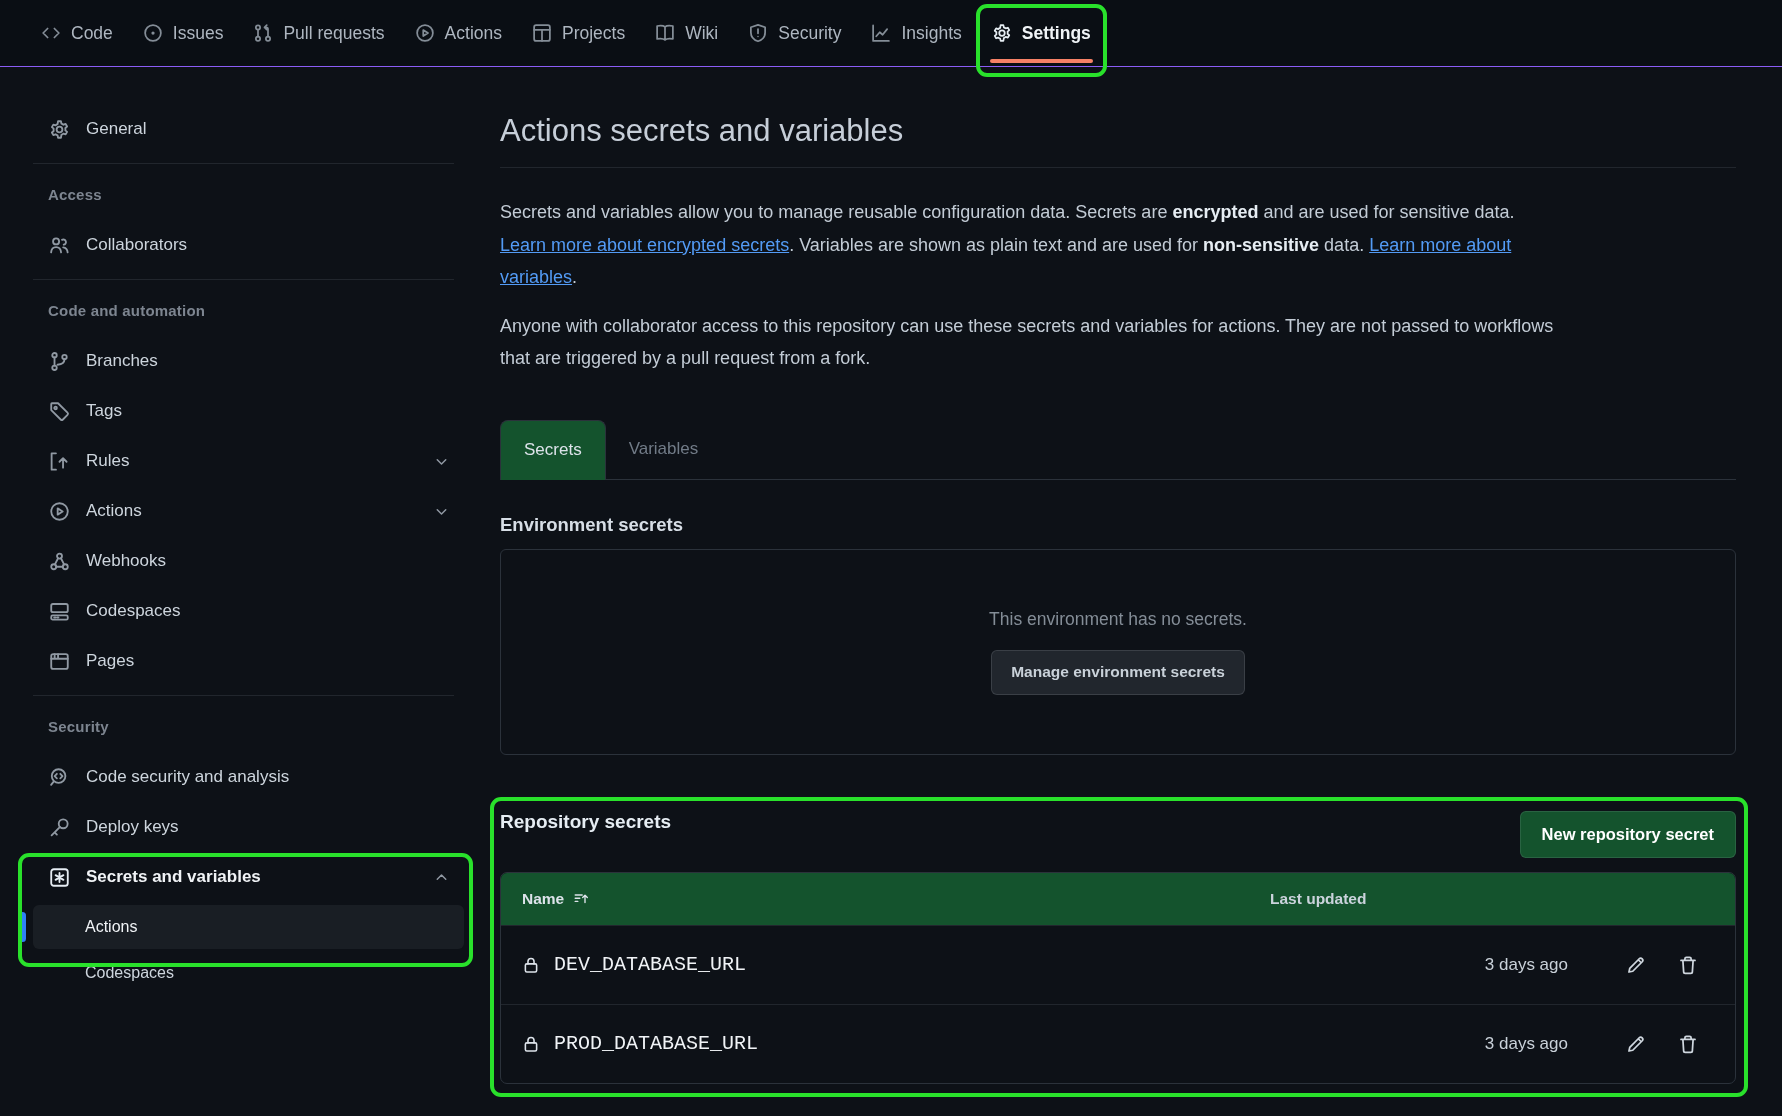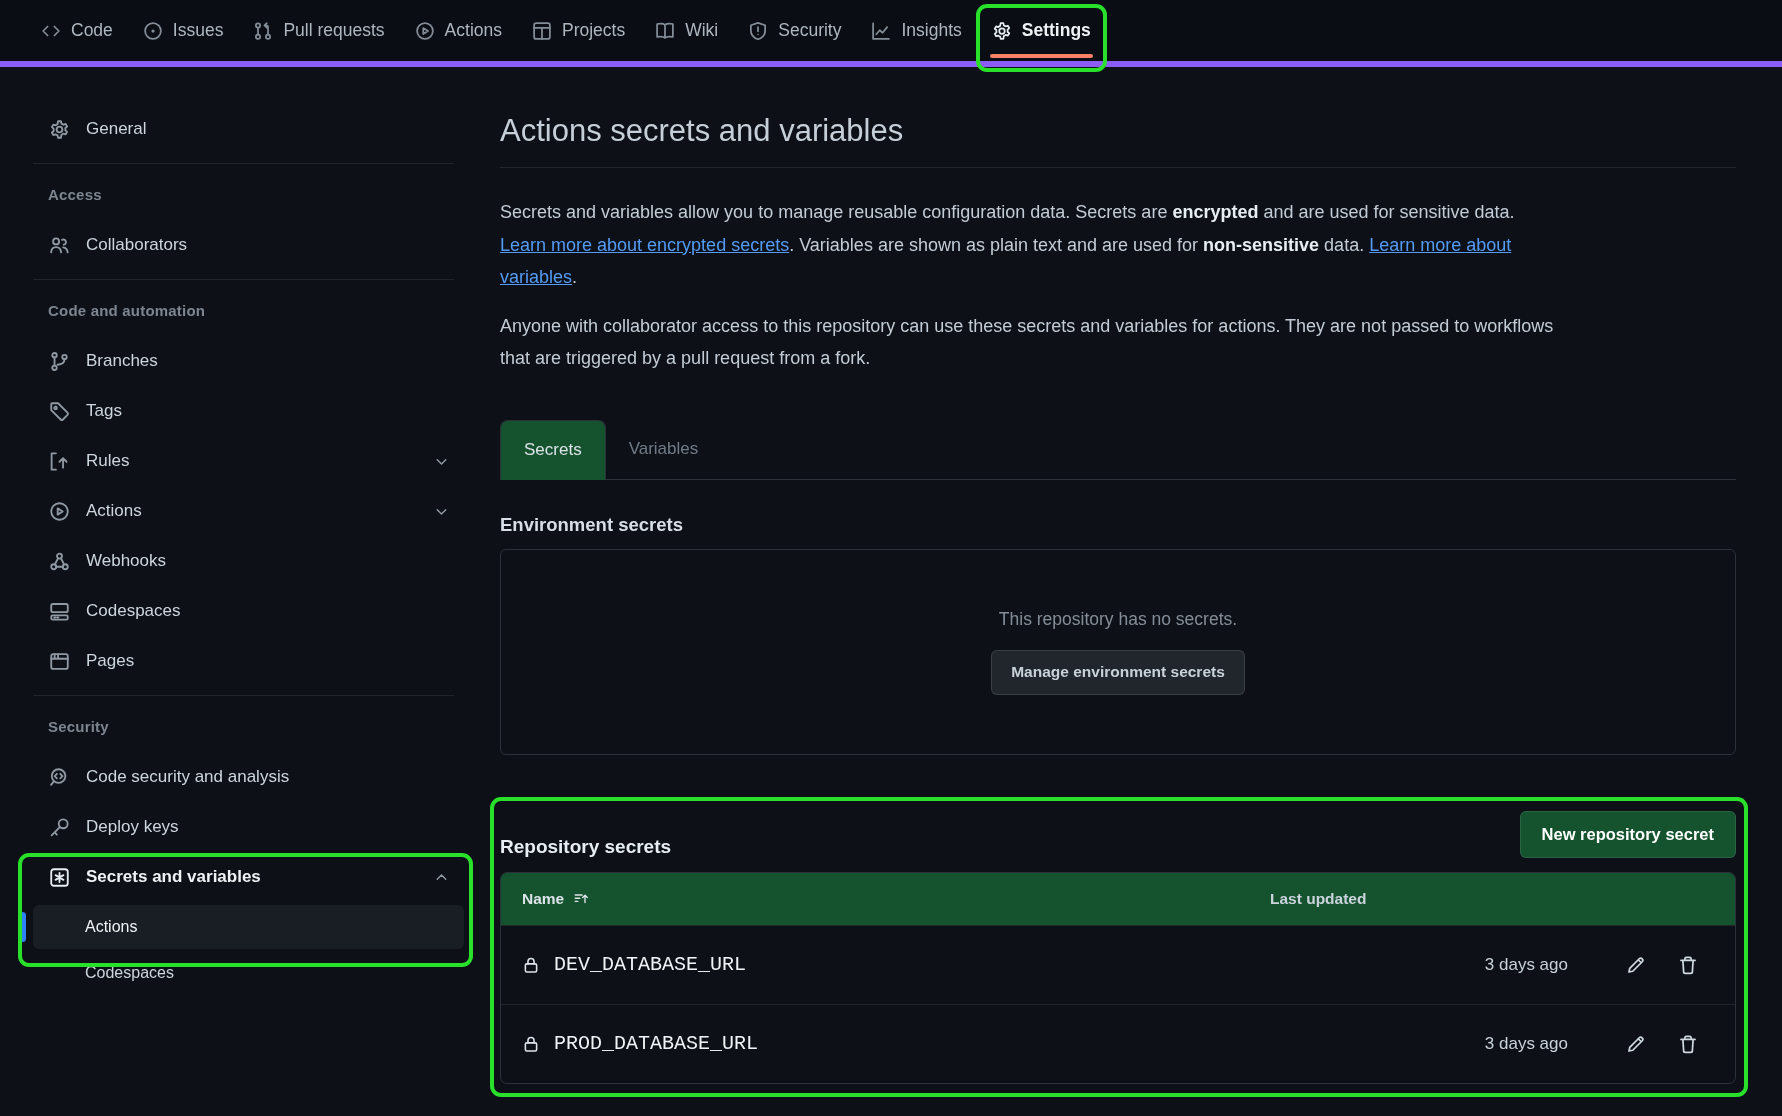--- a/index.html
+++ b/index.html
@@ -7,21 +7,21 @@
   body {
     background:#0d1117; color:#c9d1d9;
     font-family:"Liberation Sans", sans-serif;
     position:relative;
   }
   svg { display:block; }
   .icon-stroke { fill:none; stroke:currentColor; stroke-width:1.4; stroke-linecap:round; stroke-linejoin:round; }
 
   
   .topnav {
-    height:67px; background:#0a0e14; border-bottom:6px solid #8b5cf6;
+    height:67px; background:#0a0e14; border-bottom:1px solid #8b5cf6;
     display:flex; align-items:stretch; padding-left:26px;
   }
   .nav-item {
     display:flex; align-items:center; gap:10px; padding:0 15px;
     font-size:17.5px; color:#aeb6c0; cursor:pointer; position:relative; white-space:nowrap;
   }
   .nav-item .nicon { color:#848d97; }
   .nav-item.active { color:#f0f3f6; font-weight:bold; }
   .nav-item.active .nicon { color:#e6edf3; }
   .nav-underline {
@@ -90,21 +90,21 @@
   .env-empty { font-size:17.5px; color:#848d97; }
   .btn-secondary {
     margin-top:20px; height:45px; padding:12px 19px; display:flex; align-items:center;
     background:#21262d; border:1px solid rgba(240,246,252,0.12); border-radius:6px;
     font-size:15.5px; font-weight:bold; color:#c9d1d9; cursor:pointer;
     font-family:"Liberation Sans",sans-serif;
   }
 
   .repo-section { margin-top:56px; position:relative; }
   .ann-repo { left:-10px; right:-12px; top:-14px; bottom:-13px; }
-  .repo-header { display:flex; align-items:flex-end; justify-content:space-between; }
+  .repo-header { display:flex; align-items:flex-start; justify-content:space-between; }
   .repo-title { font-size:19px; font-weight:bold; color:#e6edf3; }
   .btn-primary {
     height:47px; padding:0 21px; display:flex; align-items:center;
     background:#14532d; border:1px solid rgba(240,246,252,0.1); border-radius:6px;
     font-size:16.5px; font-weight:bold; color:#ffffff; cursor:pointer;
     font-family:"Liberation Sans",sans-serif;
   }
   .secrets-table { margin-top:14px; border:1px solid #2b323b; border-radius:7px; overflow:hidden; }
   .t-head {
     height:52px; background:#14532d; display:grid;
@@ -363,21 +363,21 @@
     <p class="intro"><span>Secrets and variables allow you to manage reusable configuration data. Secrets are </span><strong>encrypted</strong><span> and are used for sensitive data. </span><a class="link">Learn more about encrypted secrets</a><span>. Variables are shown as plain text and are used for </span><strong>non-sensitive</strong><span> data. </span><a class="link">Learn more about variables</a><span>.</span></p>
     <p class="intro2">Anyone with collaborator access to this repository can use these secrets and variables for actions. They are not passed to workflows that are triggered by a pull request from a fork.</p>
 
     <div class="tabnav">
       <div class="tab active">Secrets</div>
       <div class="tab inactive">Variables</div>
     </div>
 
     <h2 class="section-h2">Environment secrets</h2>
     <div class="env-box">
-      <div class="env-empty">This repository has no secrets.</div>
+      <div class="env-empty">This environment has no secrets.</div>
       <button class="btn-secondary">Manage environment secrets</button>
     </div>
 
     <section class="repo-section">
       <div class="ann ann-repo"></div>
       <div class="repo-header">
         <h2 class="repo-title">Repository secrets</h2>
         <button class="btn-primary">New repository secret</button>
       </div>
       <div class="secrets-table">

